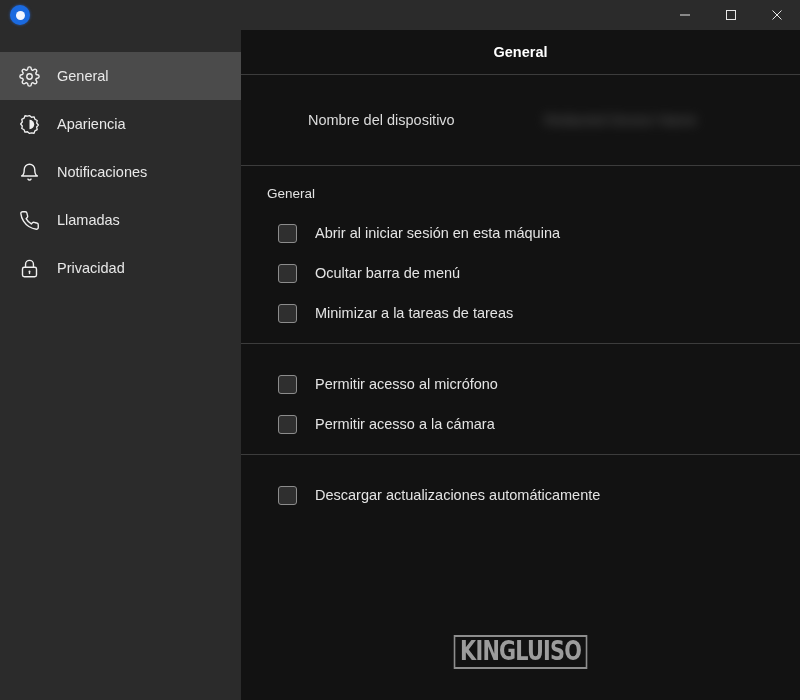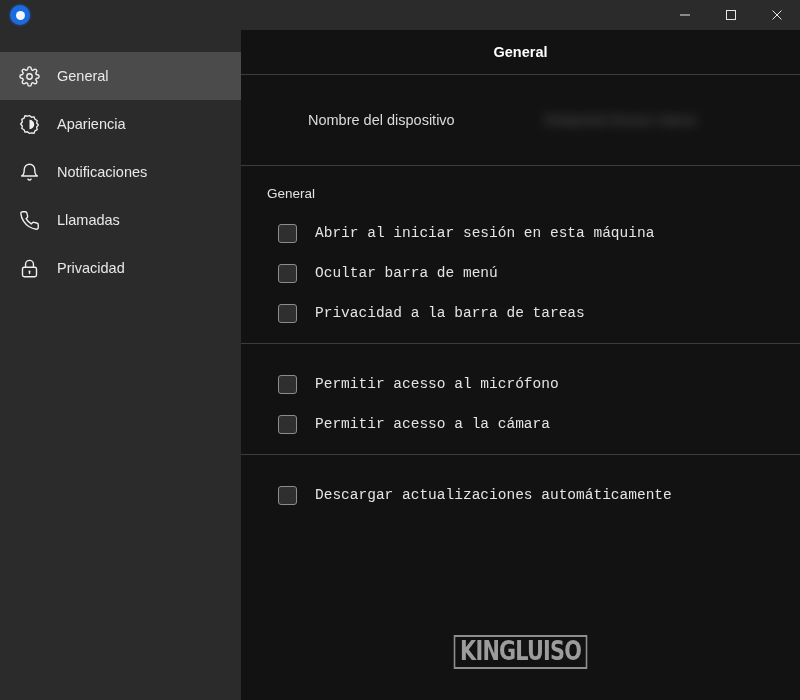--- a/index.html
+++ b/index.html
@@ -174,21 +174,20 @@
     height: 19px;
     flex: 0 0 19px;
     border: 1px solid #8c8c8c;
     border-radius: 3px;
     background: #2f2f2f;
   }
 
   .check-label {
     color: #e4e4e4;
     font-size: 14.5px;
-    font-family: Liberation Mono, monospace;
   }
 
   
   .watermark {
     position: absolute;
     left: 0;
     right: 0;
     bottom: 31px;
     display: flex;
     justify-content: center;
@@ -313,21 +312,21 @@
           <span class="check-label">Abrir al iniciar sesión en esta máquina</span>
         </div>
 
         <div class="check-row">
           <span class="checkbox"></span>
           <span class="check-label">Ocultar barra de menú</span>
         </div>
 
         <div class="check-row">
           <span class="checkbox"></span>
-          <span class="check-label">Privacidad a la barra de tareas</span>
+          <span class="check-label">Minimizar a la tareas de tareas</span>
         </div>
       </div>
 
       <div class="divider"></div>
 
       <div class="section-block">
 
         <div class="check-row">
           <span class="checkbox"></span>
           <span class="check-label">Permitir acesso al micrófono</span>

